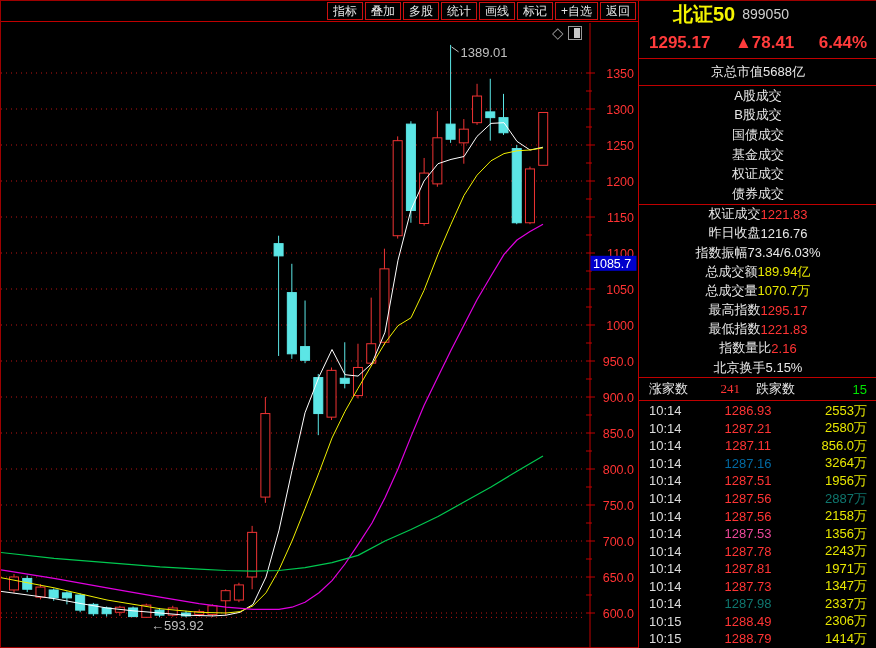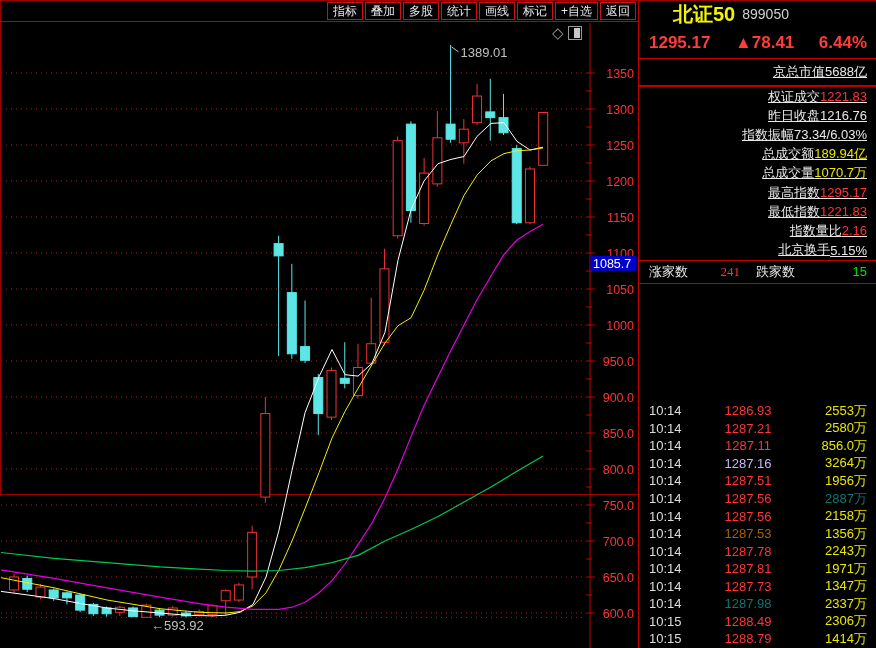--- a/index.html
+++ b/index.html
@@ -1,18 +1,18 @@
 <!DOCTYPE html>
 <html><head>
 <meta charset="utf-8">
 <style>
   * { margin:0; padding:0; box-sizing:border-box; }
   html,body { width:876px; height:648px; background:#000; overflow:hidden; }
   body { font-family:"Liberation Sans", sans-serif; position:relative; }
-  #window { position:absolute; left:0; top:0; width:876px; height:495px;
+  #window { position:absolute; left:0; top:0; width:876px; height:648px;
             border:1px solid #9e0000; background:#000; }
 
   
   #toolbar { position:absolute; left:0; top:0; width:637px; height:21px;
              border-bottom:1px solid #c00000;
              display:flex; justify-content:flex-end; align-items:center;
              gap:2px; padding:1px 2px 2px 0; }
   .tb-btn { background:#000; border:1px solid #cc1111; color:#e8e8e8;
             font-size:12px; line-height:14px; padding:1px 5px; cursor:default;
             font-family:"Liberation Sans", sans-serif; }
@@ -30,22 +30,22 @@
   
   #panel { position:absolute; left:637px; top:0; width:239px; height:648px;
            border-left:1px solid #c00000; background:#000; color:#e8e8e8; }
   .divider { border-top:1px solid #c00000; }
   .p-name-row { height:26px; display:flex; align-items:center; padding-left:34px; }
   .p-name { color:#f5f500; font-size:20px; font-weight:bold; }
   .p-code { color:#cfcfcf; font-size:14px; margin-left:7px; }
   .p-price-row { height:31px; display:flex; align-items:center;
                  justify-content:space-between; padding:0 10px;
                  color:#ff3b3b; font-size:17px; font-weight:bold; }
-  .p-row { display:flex; justify-content:flex-end; align-items:center;
-           padding:0 10px; font-size:13px;text-decoration:underline; }
+  .p-row { display:flex; justify-content:center; align-items:center;
+           padding:0 10px; font-size:13px; }
   .p-cap { height:26px; }
   .p-trade { height:19.6px; }
   .p-stat { height:19.2px; }
   .p-breadth { height:22px; display:flex; align-items:center; padding:0 10px;
                font-size:13px; }
   .p-breadth .b-upv { width:52px; text-align:right; }
   .p-breadth .b-dnl { margin-left:16px; }
   .p-breadth .b-dnv { flex:1; text-align:right; }
   #tick-list { position:absolute; left:0; right:0; top:401px; bottom:1px; }
   .tick-row { display:flex; align-items:center; height:17.55px;
@@ -328,20 +328,40 @@
       <span>1295.17</span>
       <span>▲78.41</span>
       <span>6.44%</span>
     </div>
     <div class="divider"></div>
     <div class="p-row p-cap">
       <span>京总市值</span>
       <span>5688亿</span>
     </div>
     <div class="divider"></div>
+    <div id="trade-rows">
+        <div class="p-row p-trade">
+          <span>A股成交</span>
+        </div>
+        <div class="p-row p-trade">
+          <span>B股成交</span>
+        </div>
+        <div class="p-row p-trade">
+          <span>国债成交</span>
+        </div>
+        <div class="p-row p-trade">
+          <span>基金成交</span>
+        </div>
+        <div class="p-row p-trade">
+          <span>权证成交</span>
+        </div>
+        <div class="p-row p-trade">
+          <span>债券成交</span>
+        </div>
+      </div>
     <div class="divider"></div>
     <div id="stat-rows">
         <div class="p-row p-stat">
           <span>权证成交</span>
           <span style="color: rgb(255, 52, 52);">1221.83</span>
         </div>
         <div class="p-row p-stat">
           <span>昨日收盘</span>
           <span style="color: rgb(232, 232, 232);">1216.76</span>
         </div>
@@ -393,41 +413,41 @@
           <span class="t-price" style="color: rgb(255, 52, 52);">1287.21</span>
           <span class="t-vol" style="color: rgb(232, 232, 0);">2580万</span>
         </div>
         <div class="tick-row">
           <span class="t-time" style="color: rgb(220, 220, 220);">10:14</span>
           <span class="t-price" style="color: rgb(255, 52, 52);">1287.11</span>
           <span class="t-vol" style="color: rgb(232, 232, 0);">856.0万</span>
         </div>
         <div class="tick-row">
           <span class="t-time" style="color: rgb(220, 220, 220);">10:14</span>
-          <span class="t-price" style="color: #c4b5fd;">1287.16</span>
+          <span class="t-price" style="color: #0369a1;">1287.16</span>
           <span class="t-vol" style="color: rgb(232, 232, 0);">3264万</span>
         </div>
         <div class="tick-row">
           <span class="t-time" style="color: rgb(220, 220, 220);">10:14</span>
           <span class="t-price" style="color: rgb(255, 52, 52);">1287.51</span>
           <span class="t-vol" style="color: rgb(232, 232, 0);">1956万</span>
         </div>
         <div class="tick-row">
           <span class="t-time" style="color: rgb(220, 220, 220);">10:14</span>
           <span class="t-price" style="color: rgb(255, 52, 52);">1287.56</span>
           <span class="t-vol" style="color: #0f766e;">2887万</span>
         </div>
         <div class="tick-row">
           <span class="t-time" style="color: rgb(220, 220, 220);">10:14</span>
           <span class="t-price" style="color: rgb(255, 52, 52);">1287.56</span>
           <span class="t-vol" style="color: rgb(232, 232, 0);">2158万</span>
         </div>
         <div class="tick-row">
           <span class="t-time" style="color: rgb(220, 220, 220);">10:14</span>
-          <span class="t-price" style="color: #a16207;">1287.53</span>
+          <span class="t-price" style="color: #ec4899;">1287.53</span>
           <span class="t-vol" style="color: rgb(232, 232, 0);">1356万</span>
         </div>
         <div class="tick-row">
           <span class="t-time" style="color: rgb(220, 220, 220);">10:14</span>
           <span class="t-price" style="color: rgb(255, 52, 52);">1287.78</span>
           <span class="t-vol" style="color: rgb(232, 232, 0);">2243万</span>
         </div>
         <div class="tick-row">
           <span class="t-time" style="color: rgb(220, 220, 220);">10:14</span>
           <span class="t-price" style="color: rgb(255, 52, 52);">1287.81</span>

